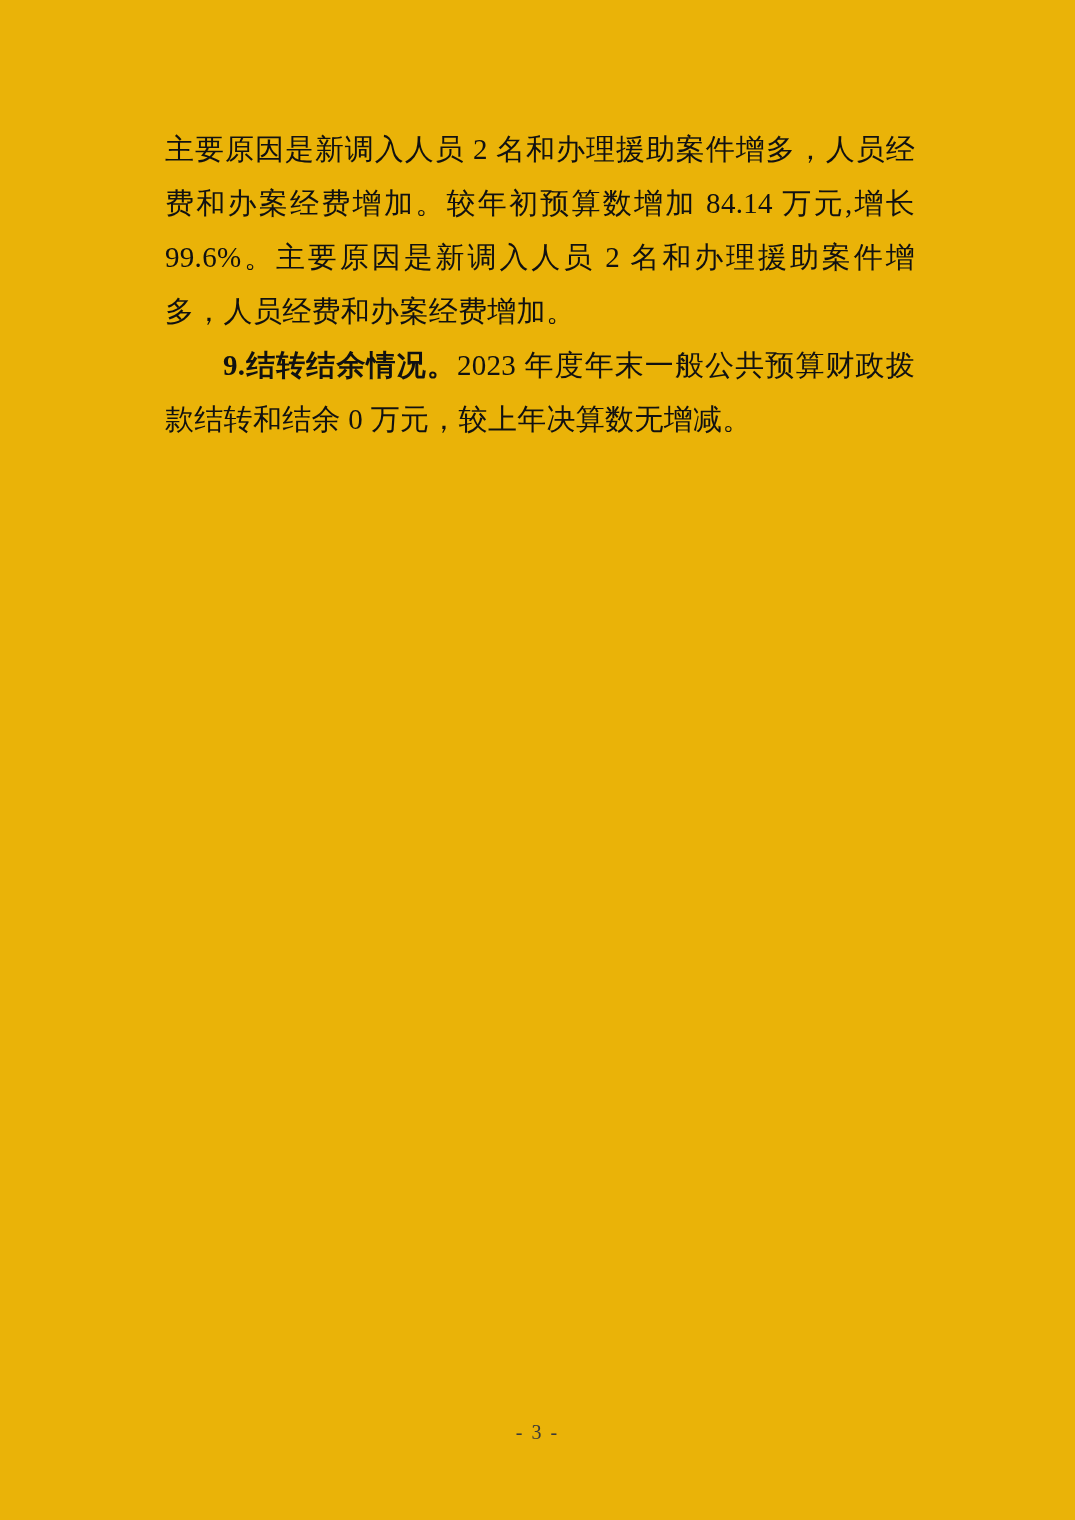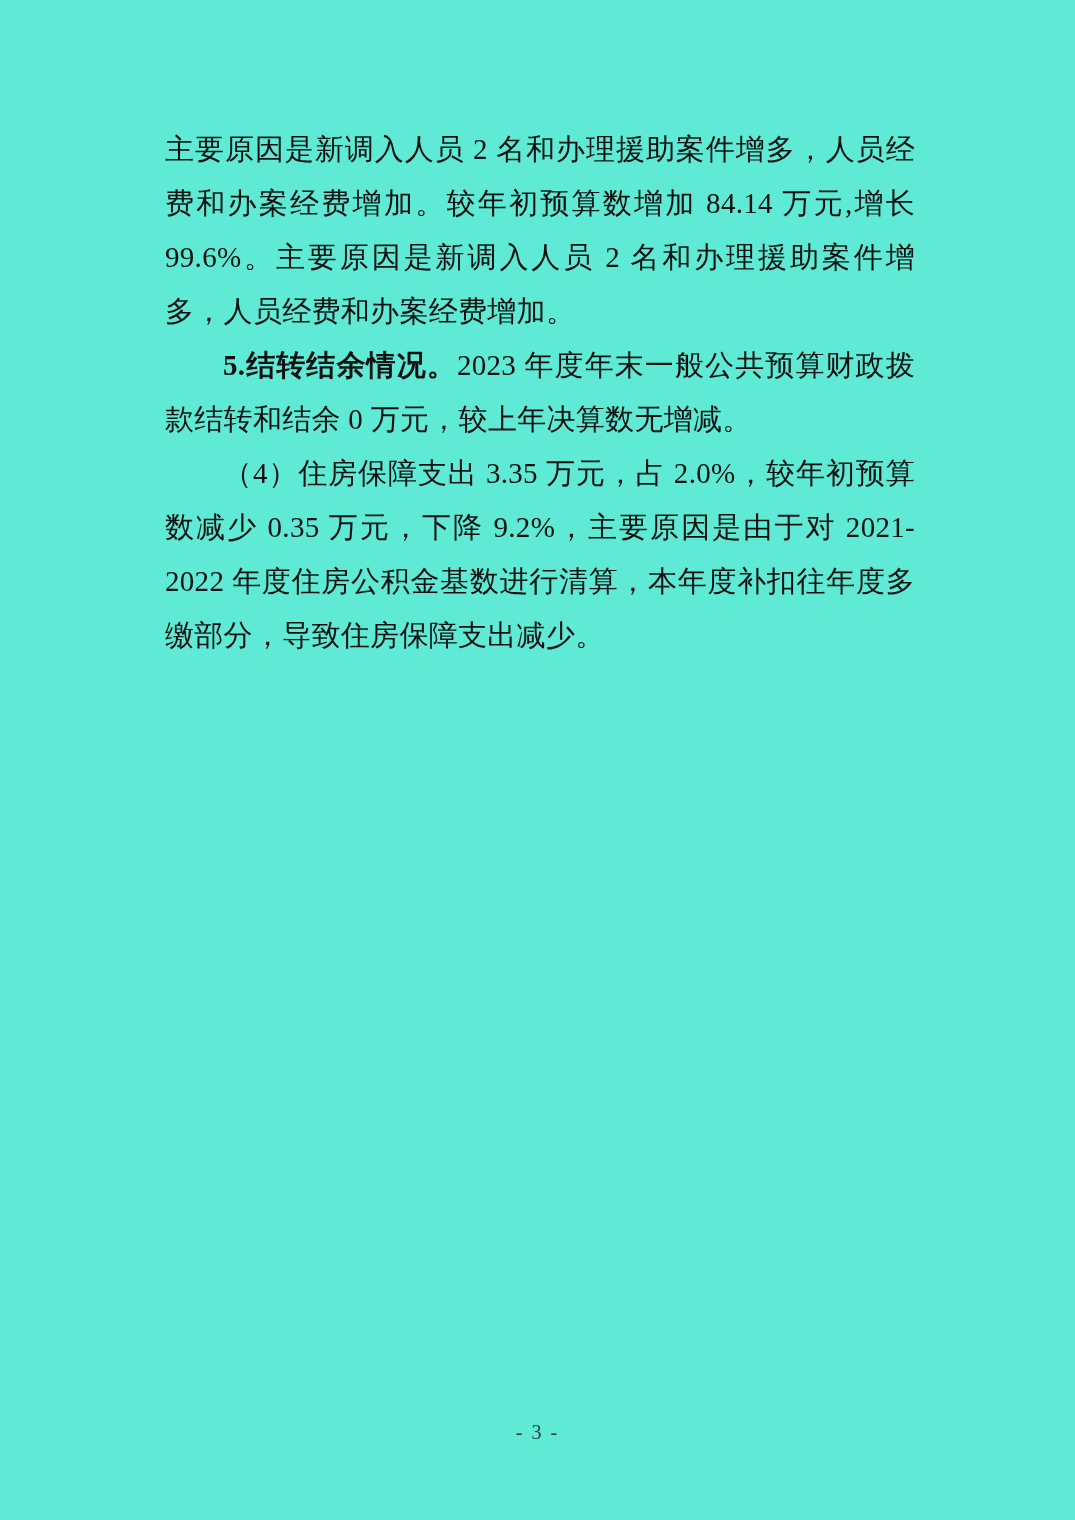--- a/index.html
+++ b/index.html
@@ -4,21 +4,21 @@
 <style>
   html, body {
     margin: 0;
     padding: 0;
     background: #ffffff;
   }
   .page {
     position: relative;
     width: 1075px;
     height: 1520px;
-    background: #5eead4;
+    background: #eab308;
     overflow: hidden;
     font-family: "Liberation Serif", "DejaVu Serif", serif;
     color: #111111;
   }
   .content {
     position: absolute;
     left: 165px;
     top: 122px;
     width: 750px;
     font-size: 29px;
@@ -55,27 +55,26 @@
 </style>
 </head>
 <body>
 
 <div class="page">
 
   <div class="content">
 
     <p class="p-flush"><span>主要原因是新调入人员 2 名和办理援助案件增多，人员经费和办案经费增加。较年初预算数增加 84.14 万元,增长 99.6%。主要原因是新调入人员 2 名和办理援助案件增多，人员经费和办案经费增加。</span></p>
 
-    <p class="p-indent"><span class="lead">5.结转结余情况。</span><span>2023 年度年末一般公共预算财政拨款结转和结余 0 万元，较上年决算数无增减。</span></p>
+    <p class="p-indent"><span class="lead">9.结转结余情况。</span><span>2023 年度年末一般公共预算财政拨款结转和结余 0 万元，较上年决算数无增减。</span></p>
 
 
 
 
 
-    <p class="p-indent"><span>（4）住房保障支出 3.35 万元，占 2.0%，较年初预算数减少 0.35 万元，下降 9.2%，主要原因是由于对 2021-2022 年度住房公积金基数进行清算，本年度补扣往年度多缴部分，导致住房保障支出减少。</span></p>
 
 
 
   </div>
 
   <div class="footer"><span>- 3 -</span></div>
 
 </div>
 
 </body></html>

